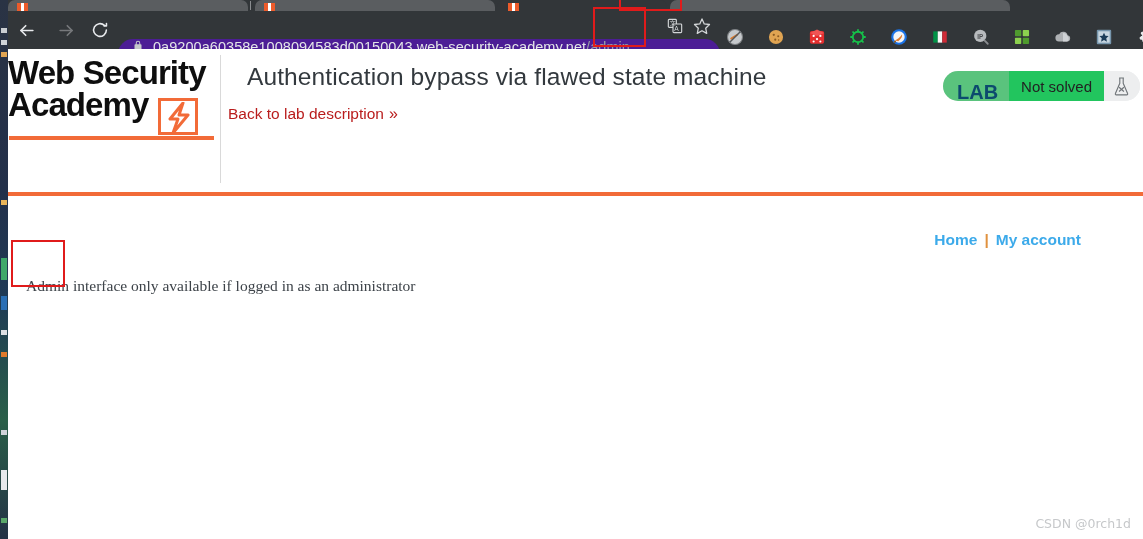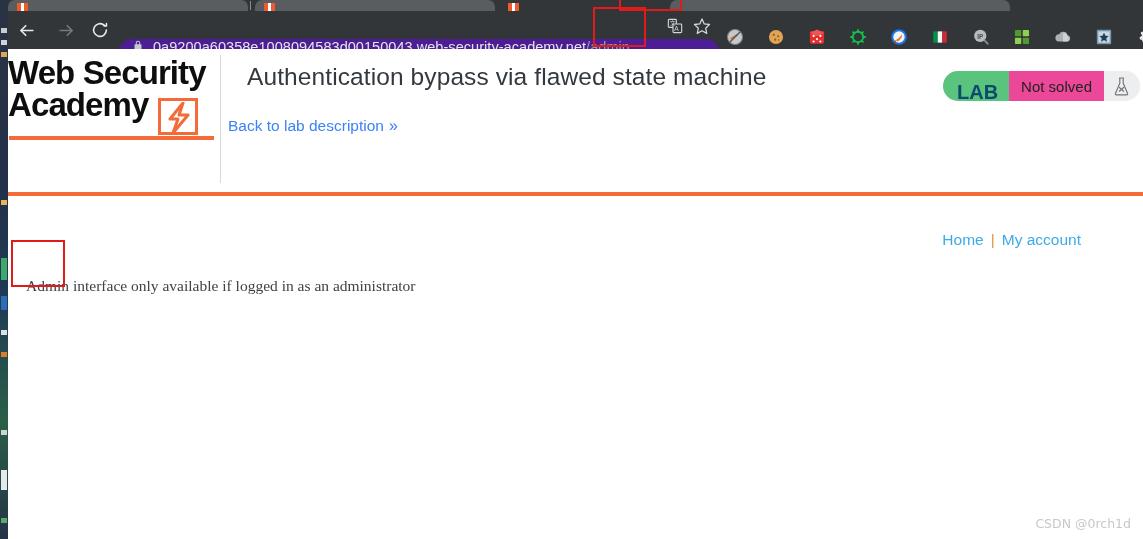--- a/index.html
+++ b/index.html
@@ -108,53 +108,53 @@
     background: #d9d9d9;
   }
 
   #lab-title {
     position: absolute; left: 219px; top: 14px;
     font-size: 24.5px; color: #33393e; font-weight: normal;
     letter-spacing: 0.1px;
     margin-left: 20px;
   }
   #back-link {
-    position: absolute; left: 220px; top: 68px;
-    font-size: 15.5px; color: #3b82f6; text-decoration: none;
+    position: absolute; left: 220px; top: 56px;
+    font-size: 15.5px; color: #b91c1c; text-decoration: none;
   }
   #back-link .chev { font-size: 16px; margin-left: 5px; letter-spacing: -2px; }
 
   #lab-status {
     position: absolute; left: 935px; top: 22px;
     display: flex; align-items: stretch; height: 30px;
     border-radius: 15px; overflow: hidden; background: #edeeef;
   }
   #status-lab {
     background: #5ac37d; color: #0c4a6e; font-weight: bold; font-size: 20px;
     display: flex; align-items: center; padding: 12px 11px 0 14px;
   }
   #status-text {
-    background: #ec4899; color: #222; font-size: 15px;
+    background: #22c55e; color: #222; font-size: 15px;
     display: flex; align-items: center; padding: 0 12px;
   }
   #status-flask {
     width: 36px; display: flex; align-items: center; justify-content: center;
     background: #edeeef;
   }
 
   #orange-rule {
     position: absolute; left: 0; top: 143px; width: 1135px; height: 4px;
     background: #f26b38;
   }
 
   #content-body { position: absolute; left: 0; top: 147px; width: 1135px; }
 
   #top-links {
     position: absolute; right: 62px; top: 35px;
-    font-size: 15.5px; white-space: nowrap;
+    font-size: 15.5px; white-space: nowrap; font-weight: bold;
   }
   #top-links a { color: #3caaea; text-decoration: none; }
   #top-links .pipe { color: #e0923f; margin: 0 7px; }
 
   #admin-msg {
     position: absolute; left: 18px; top: 81px;
     font-size: 15.5px; color: #3d4349; font-family: Liberation Serif, serif;
   }
 
   

